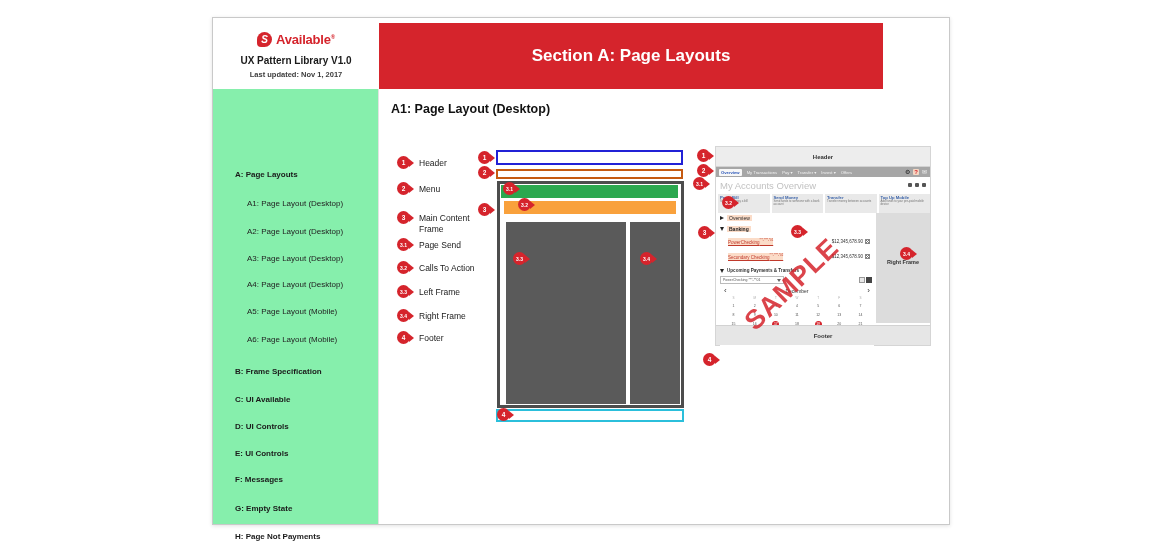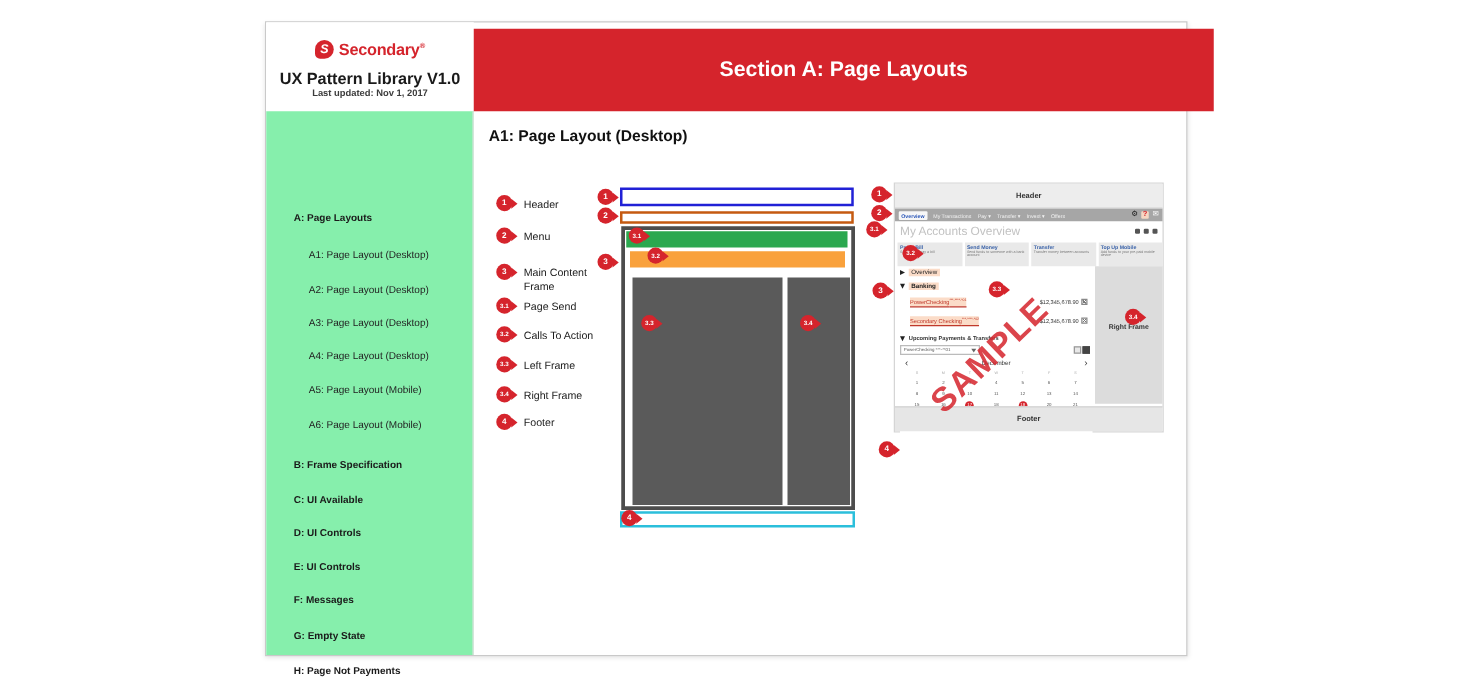--- a/index.html
+++ b/index.html
@@ -12,29 +12,29 @@
 
   
   .sidebar { position:absolute; left:0; top:0; width:166px; height:100%; background:#fff; }
   .side-nav { position:absolute; left:0; top:71px; bottom:0; width:166px; background:#86efac; border-right:1px solid #e2e2e2; }
   .logo-area { position:absolute; left:0; top:0; width:166px; height:71px; background:#fff; }
   .logo-row { position:absolute; left:0; top:14px; width:100%; display:flex; align-items:center; justify-content:center; gap:4px; }
   .flag-icon { width:15px; height:15px; border-radius:50% 50% 50% 4px; background:var(--scotia_red); color:#fff;
                font-size:10px; font-weight:bold; font-style:italic; display:flex; align-items:center; justify-content:center; }
   .wordmark { color:var(--scotia_red); font-weight:bold; font-size:13px; letter-spacing:-.2px; }
   .tm { color:var(--scotia_red); font-size:6px; vertical-align:super; font-weight:bold; }
-  .lib-title { position:absolute; left:0; top:37px; width:100%; text-align:center; font-size:13px; font-weight:bold; color:#1a1a1a; }
+  .lib-title { position:absolute; left:0; top:37px; width:100%; text-align:center; font-size:10px; font-weight:bold; color:#1a1a1a; }
   .last-upd { position:absolute; left:0; top:52px; width:100%; text-align:center; font-size:7.5px; font-weight:bold; color:#3c3c3c; }
 
   .nav-item { position:absolute; font-size:8px; color:#1a1a1a; white-space:nowrap; cursor:pointer; }
   .nav-item.section { left:22px; font-weight:bold; }
   .nav-item.sub { left:34px; font-weight:normal; color:#222; }
 
   
-  .banner { position:absolute; left:166px; top:5px; width:592px; height:66px; background:var(--scotia_red);
+  .banner { position:absolute; left:166px; top:5px; width:504px; height:66px; background:var(--scotia_red);
             display:flex; align-items:center; justify-content:center; }
   .banner-title { color:#fff; font-size:17px; font-weight:bold; }
 
   
   .heading { position:absolute; left:178px; top:84px; font-size:12.5px; font-weight:bold; color:#111; }
 
   
   .bdg { width:13px; height:13px; background:var(--scotia_red); border-radius:50%; color:#fff; font-weight:bold;
          font-size:6.5px; display:flex; align-items:center; justify-content:center; position:relative; flex:0 0 13px; z-index:10; }
   .bdg::after { content:''; position:absolute; right:-4px; top:50%; transform:translateY(-50%);
@@ -115,21 +115,21 @@
 </head>
 <body>
 
 <div id="stage">
   <div class="panel">
 
     <div class="sidebar">
       <div class="logo-area">
         <div class="logo-row">
           <span class="flag-icon">S</span>
-          <span class="wordmark"><span>Secondary</span><span class="tm">®</span></span>
+          <span class="wordmark"><span>Available</span><span class="tm">®</span></span>
         </div>
         <div class="lib-title">UX Pattern Library V1.0</div>
         <div class="last-upd">Last updated: Nov 1, 2017</div>
       </div>
       <div class="side-nav">
         <div class="nav-item section" style="top:81px">A: Page Layouts</div>
         <div class="nav-item sub" style="top:110px">A1: Page Layout (Desktop)</div>
         <div class="nav-item sub" style="top:138px">A2: Page Layout (Desktop)</div>
         <div class="nav-item sub" style="top:165px">A3: Page Layout (Desktop)</div>
         <div class="nav-item sub" style="top:191px">A4: Page Layout (Desktop)</div>

